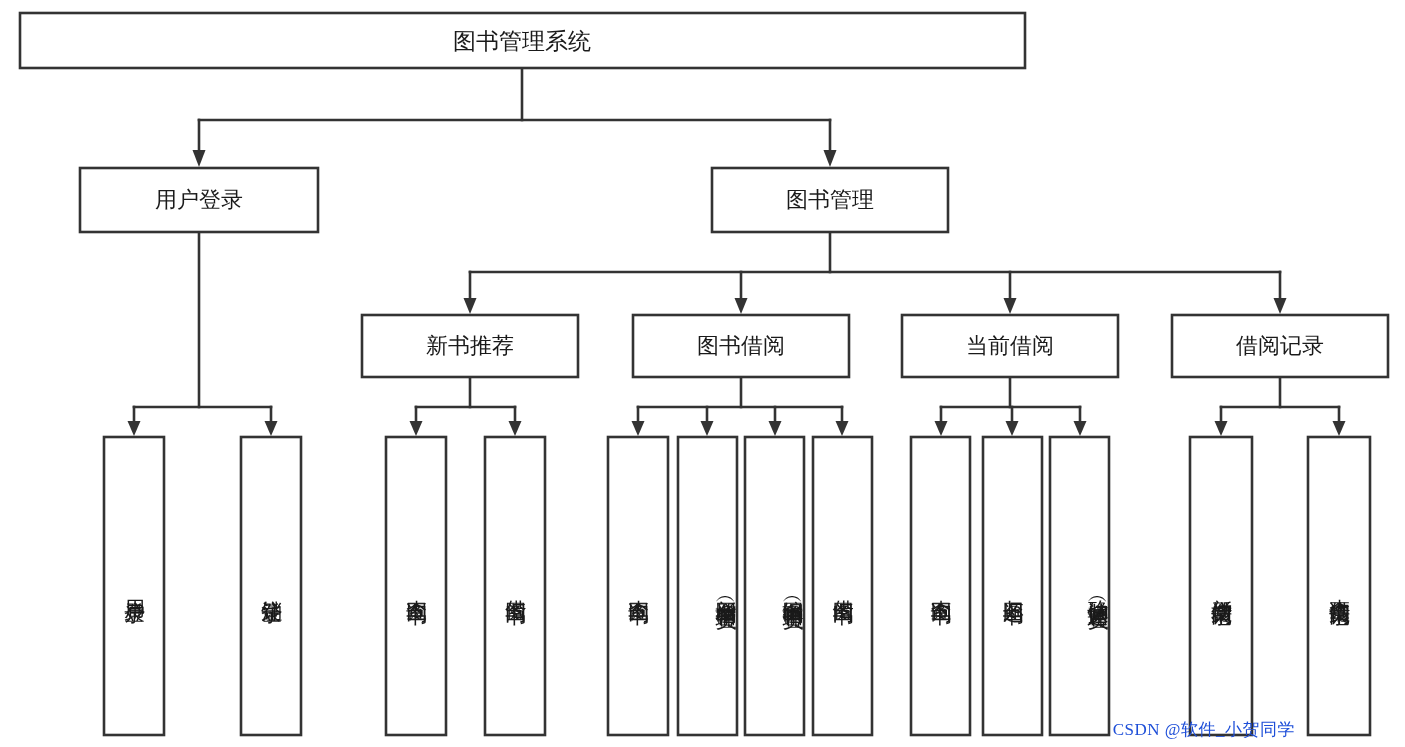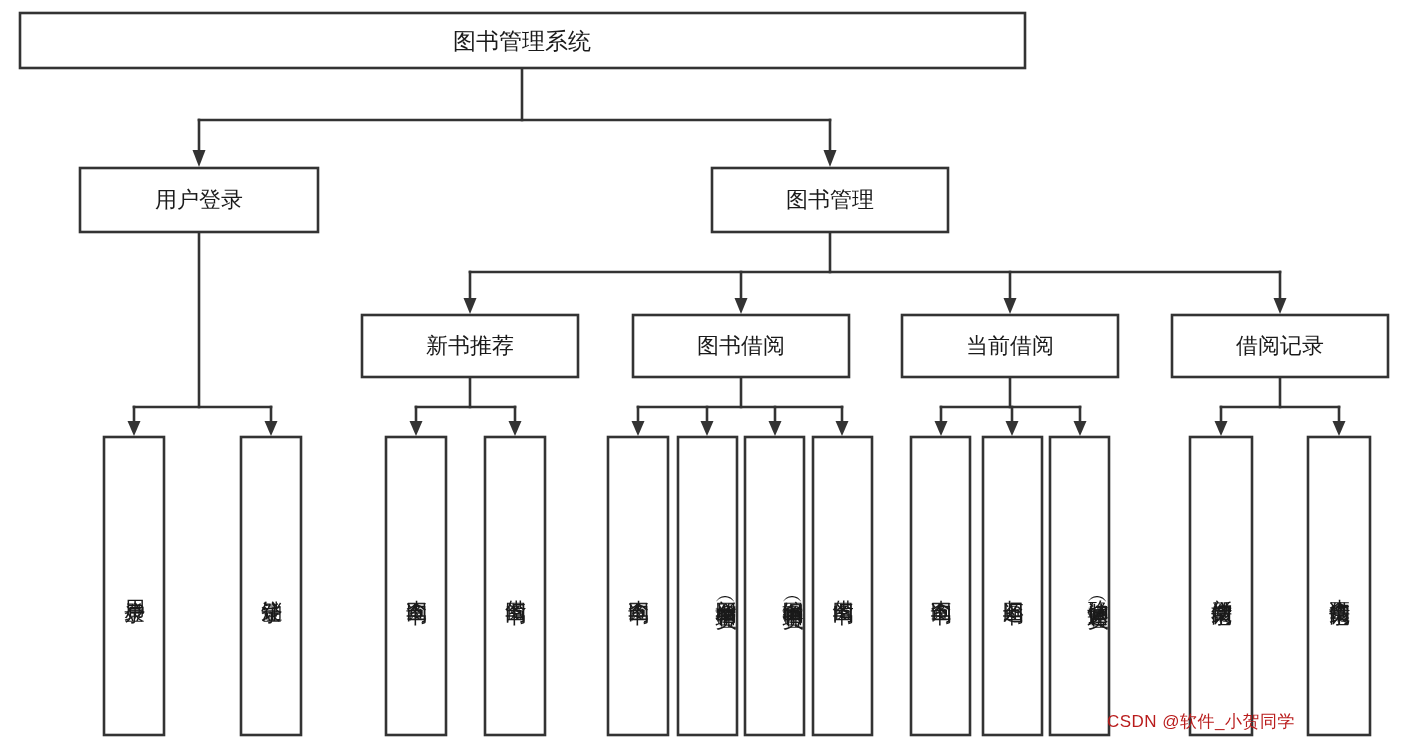--- a/index.html
+++ b/index.html
@@ -65,24 +65,24 @@
     align-items: center;
     justify-content: center;
     text-align: center;
     white-space: nowrap;
     pointer-events: none;
     box-sizing: border-box;
   }
   .watermark {
     position: absolute;
     right: 10px;
-    bottom: 14px;
-    font-family: Liberation Sans, sans-serif;
+    bottom: 6px;
+    font-family: Liberation Serif, serif;
     font-size: 17px;
-    color: #b91c1c;
+    color: #1d4ed8;
     letter-spacing: 0.5px;
     white-space: nowrap;
   }
 </style>
 </head>
 <body>
 
 <div id="diagram-root">
 
   <svg class="flow" viewBox="0 0 1405 747">

